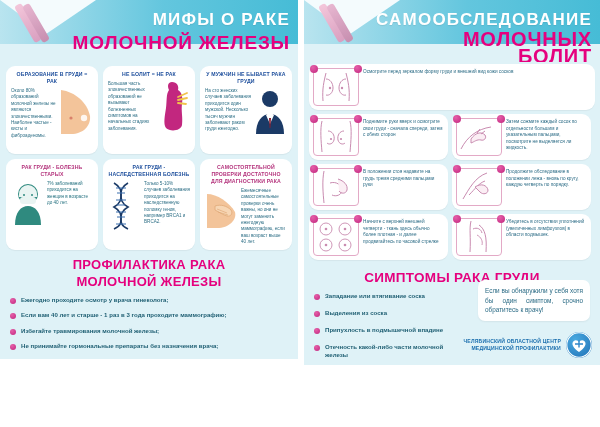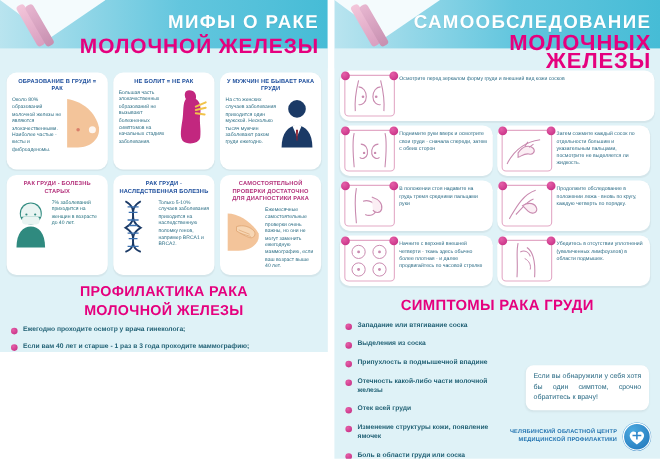--- a/index.html
+++ b/index.html
@@ -11,23 +11,23 @@
     position: relative;
   }
   .poster { position: absolute; inset: 0; display: flex; }
 
   
   .panel {
     position: relative;
     background: #dff2f7;
     overflow: hidden;
   }
-  .panel-left  { width: 298px; height: 320px; }
+  .panel-left  { width: 298px; height: 359px; }
   .panel-gap   { width: 6px; background:#ffffff; }
-  .panel-right { width: 296px; height: 417px; }
+  .panel-right { width: 296px; height: 365px; }
 
   
   .header {
     position: relative;
     height: 62px;
     overflow: hidden;
     background: #dff2f7;
   }
   .hdr-band {
     position: absolute; top: 0; left: 0; right: 0; height: 44px;
@@ -330,21 +330,21 @@
     <div class="header">
       <div class="hdr-band"></div>
       <div class="hdr-white"></div>
       <div class="ribbon">
         <i class="a"></i>
           <i class="b"></i>
       </div>
       <div class="hdr-title1">САМООБСЛЕДОВАНИЕ</div>
       <div class="hdr-title2 two">
         <div>МОЛОЧНЫХ</div>
-        <div>ЖЕЛЕЗЫ</div>
+        <div>БОЛИТ</div>
       </div>
     </div>
 
     <div class="steps">
 
       <div class="step" style="width:100%;">
         <div class="step-img">
           <span class="pin tl"></span><span class="pin tr"></span>
           <svg width="44" height="36" viewBox="0 0 44 36">
             <path d="M12 4 C10 12 8 20 9 32 M32 4 C34 12 36 20 35 32" stroke="#c98bb0" stroke-width="1" fill="none"></path>

